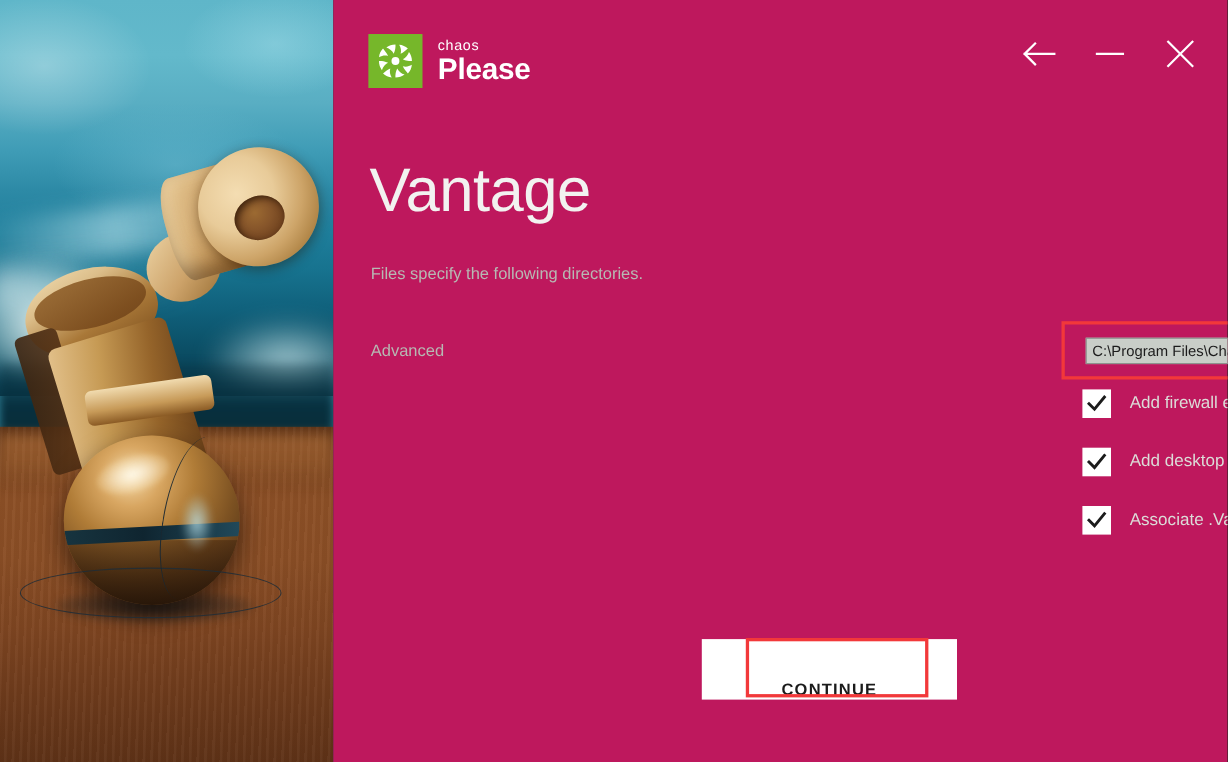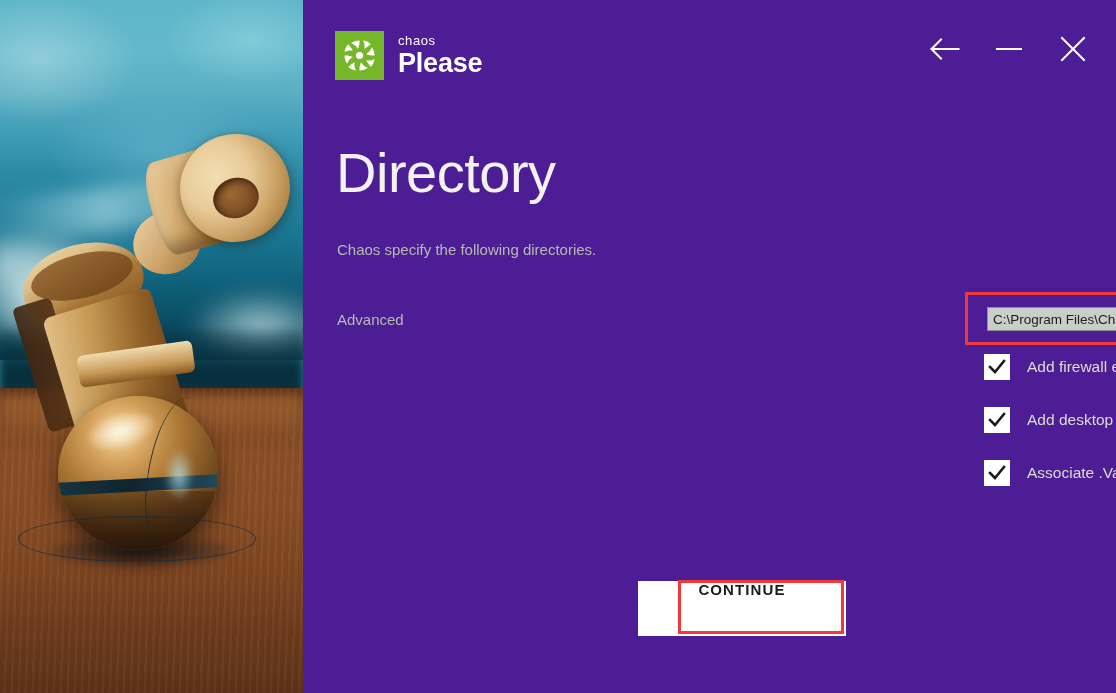--- a/index.html
+++ b/index.html
@@ -223,21 +223,21 @@
     border-left: 1.6px solid rgba(25,40,50,.9);
     border-radius: 60% 0 0 40%;
     transform: rotate(7deg);
   }
 
   
   #content-panel {
     position: relative;
     flex: 1 1 auto;
     height: 693px;
-    background: #4c1d95;
+    background: #be185d;
   }
 
   
   #brand {
     position: absolute; left: 32px; top: 31px;
     display: flex; align-items: center; gap: 14px;
   }
   #brand-mark {
     width: 49px; height: 49px;
     background: #76b72a;
@@ -322,24 +322,24 @@
   }
   .checkbox svg { display: block; }
   .option-label {
     color: #dcdcd8; font-size: 15.5px;
     margin-left: 17px; white-space: nowrap;
   }
 
   
   #continue-wrap {
     position: absolute; left: 335px; top: 581px;
-    width: 208px; height: 55px;
+    width: 232px; height: 55px;
     background: #ffffff;
     cursor: pointer;
-    display: flex; align-items: flex-start; justify-content: center;
+    display: flex; align-items: flex-end; justify-content: center;
   }
   #continue-label {
     color: #1b1b1b; font-size: 15px; font-weight: 700; letter-spacing: 1.1px;
   }
   #continue-highlight {
     position: absolute; left: 375px; top: 580px;
     width: 166px; height: 54px;
     border: 3px solid #f2383a;
     pointer-events: none;
   }
@@ -424,22 +424,22 @@
       </button>
       <button class="winbtn" title="Close">
         <span>
           <svg width="26" height="26" viewBox="0 0 26 26" aria-hidden="true">
             <path d="M2 2 L24 24 M24 2 L2 24" stroke="#ffffff" stroke-width="2" fill="none" stroke-linecap="square"></path>
           </svg>
         </span>
       </button>
     </div>
 
-    <h1 id="page-title">Directory</h1>
-    <p id="page-subtitle">Chaos specify the following directories.</p>
+    <h1 id="page-title">Vantage</h1>
+    <p id="page-subtitle">Files specify the following directories.</p>
 
     <div id="directory-row">
       <span id="directory-label">Advanced</span>
       <div id="directory-highlight"></div>
       <input id="directory-input" type="text" value="C:\Program Files\Chaos Group\Vantage" style="">
 
     </div>
 
     <div id="options-list">
 

